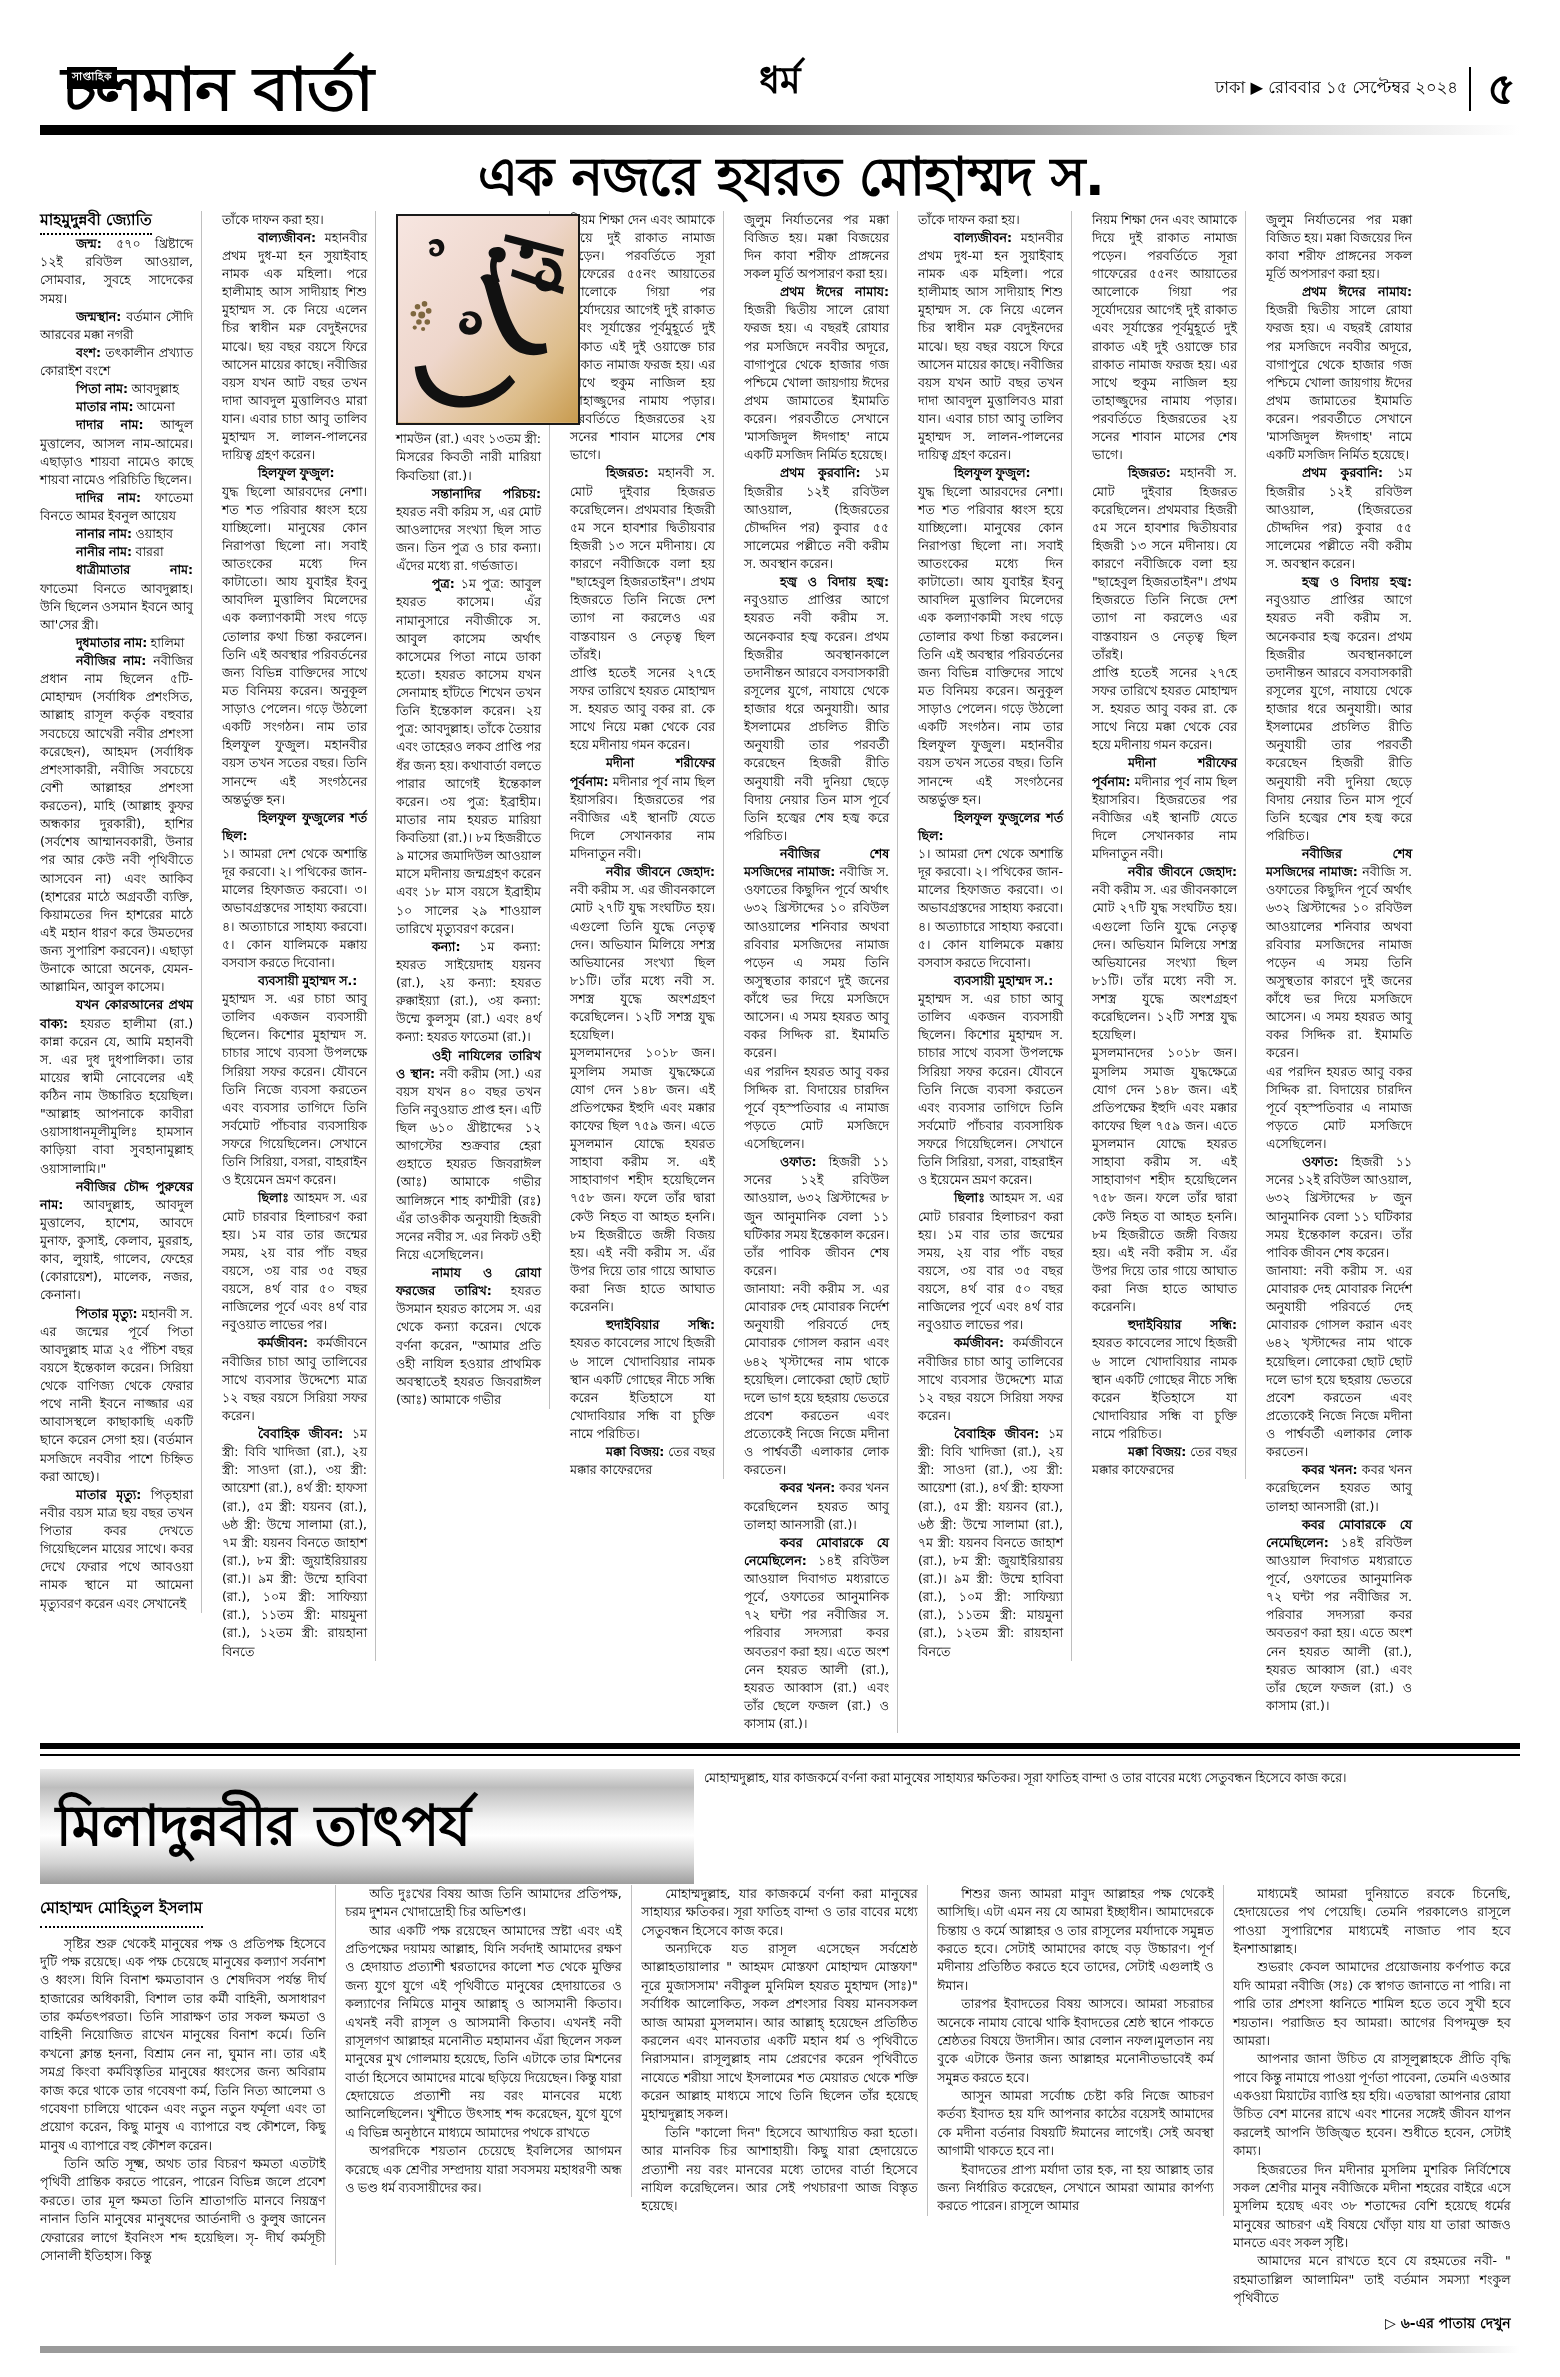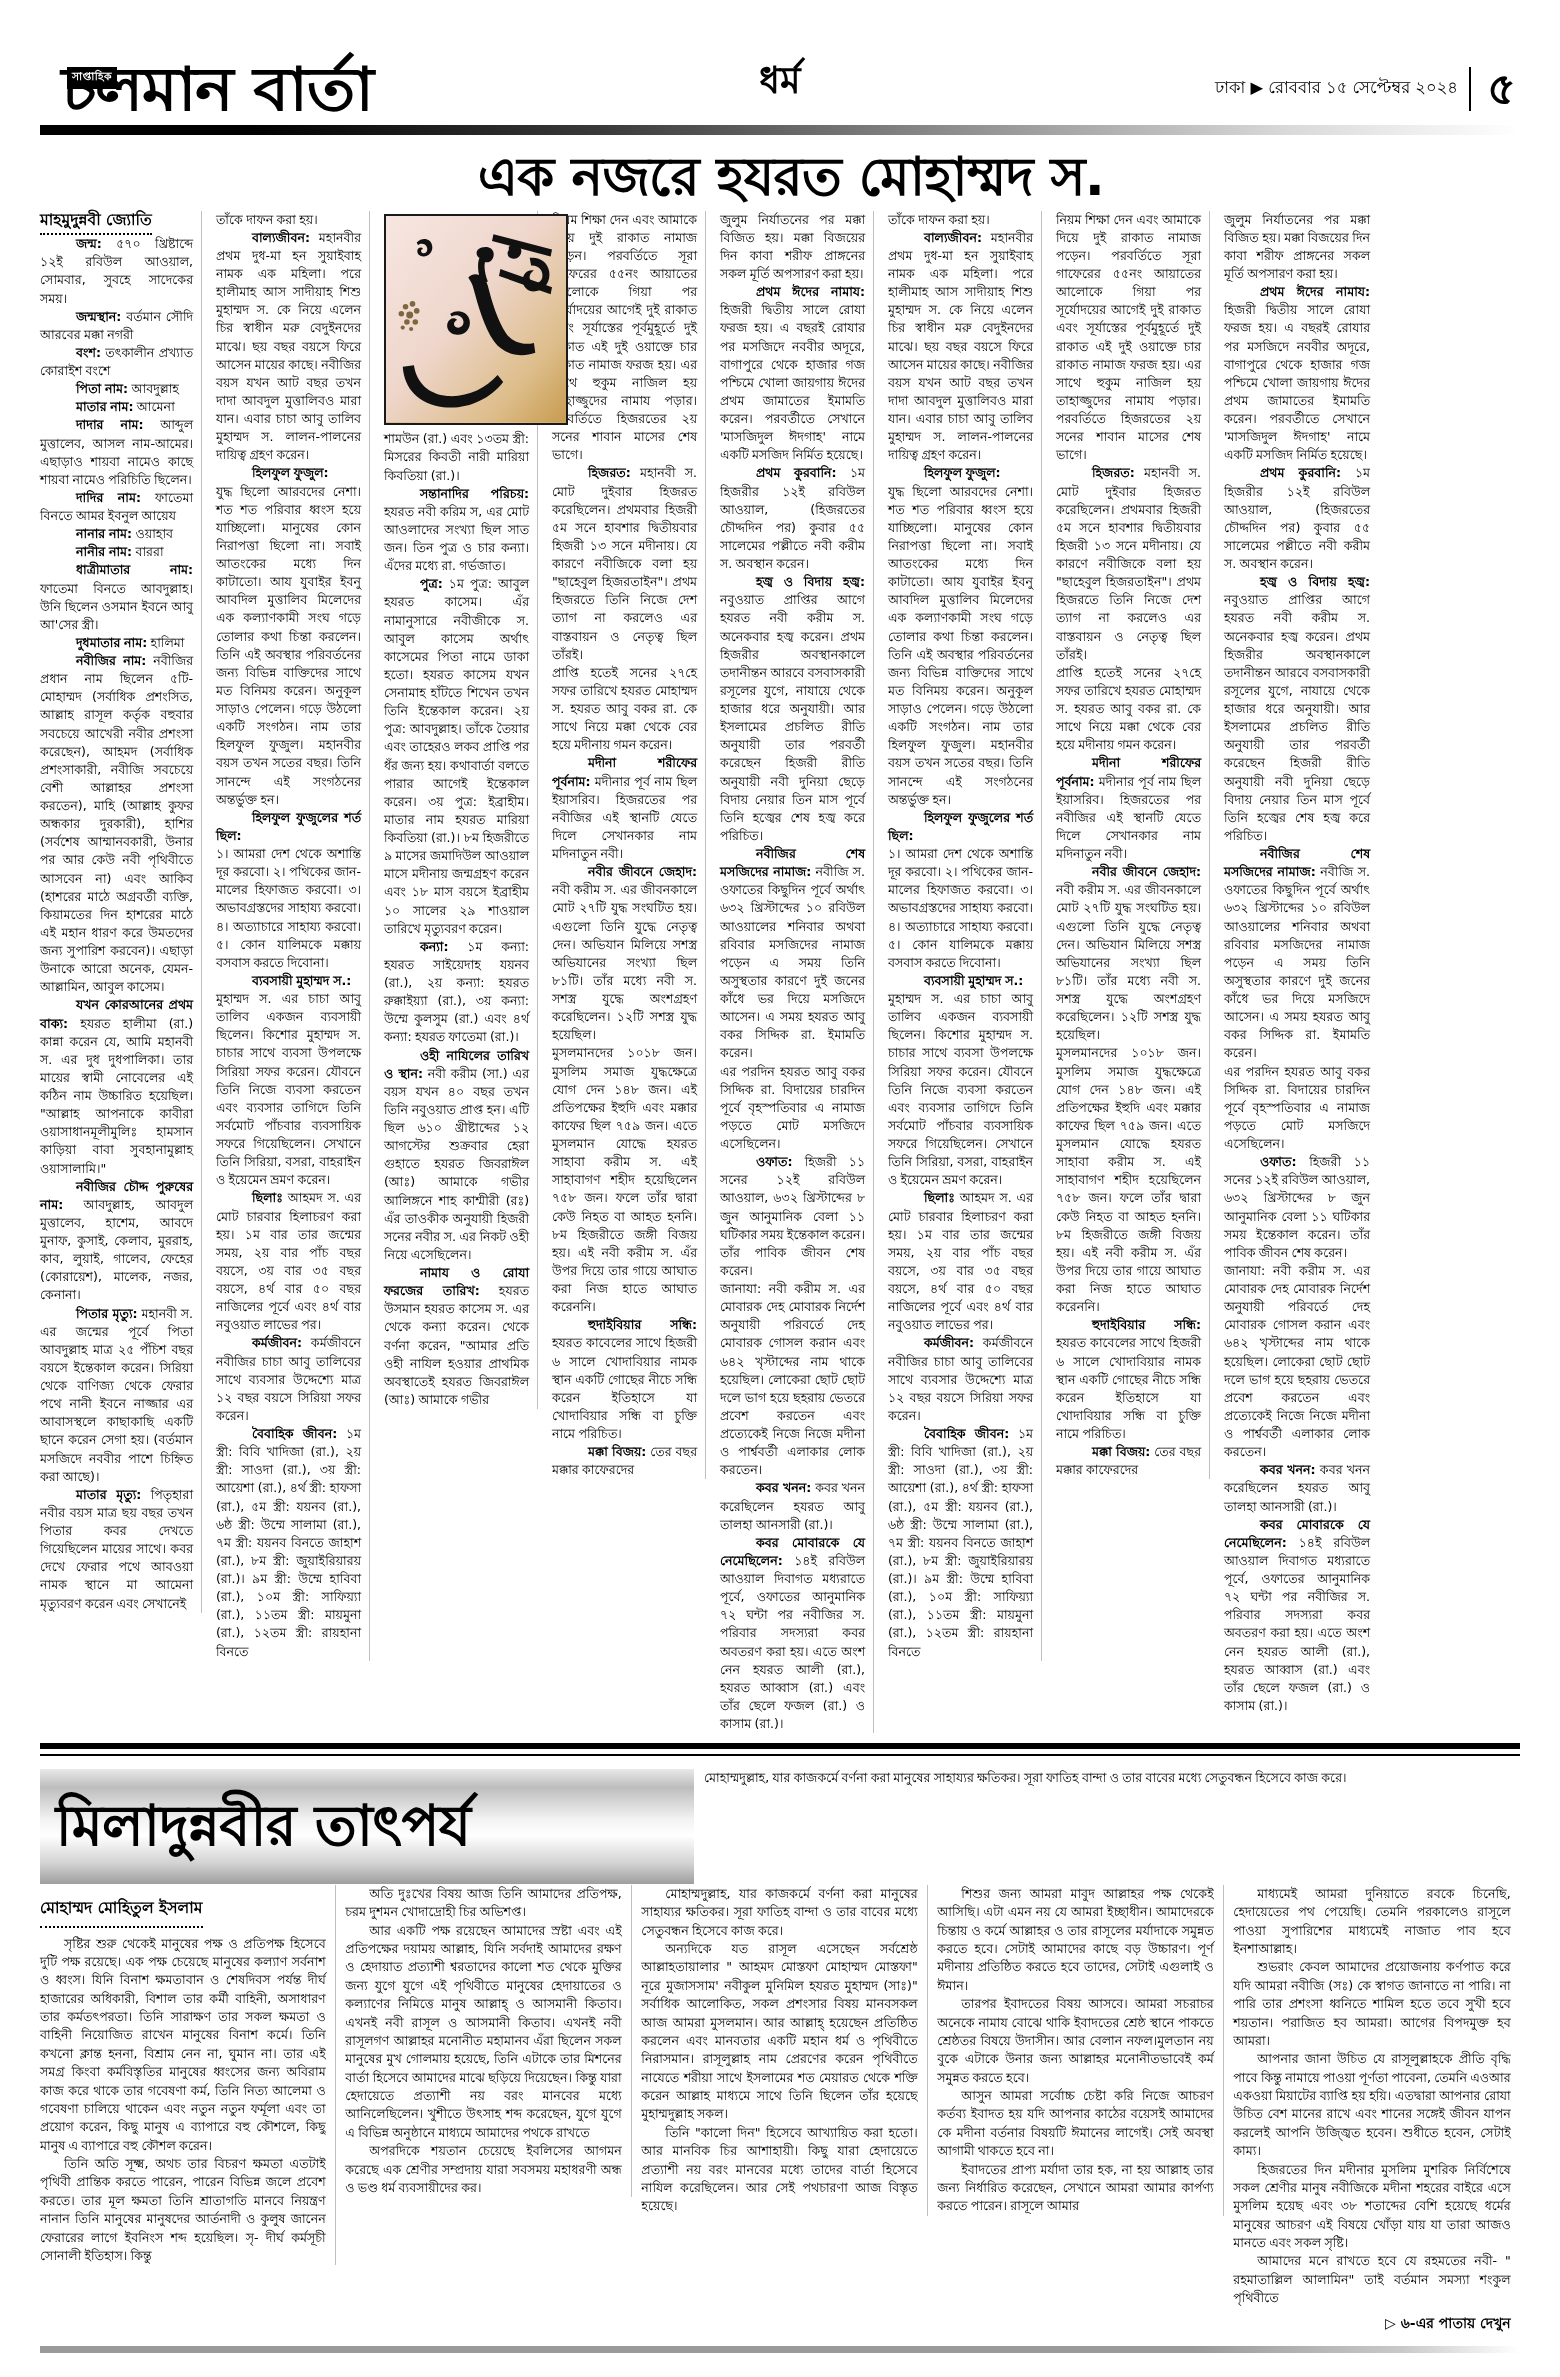--- a/index.html
+++ b/index.html
@@ -103,21 +103,21 @@
     font-weight:700;
     font-family:"DejaVu Sans","Liberation Sans",sans-serif;
     border-bottom:2.9px dotted #000;
     padding-bottom:3.6px;
     display:inline-block;
     line-height:1.2;
   }
   .cols8{
     display:flex;
     align-items:flex-start;
-    gap:6px;
+    gap:12px;
     margin-top:2.9px;
   }
   .c8{
     width:162px;
     flex:0 0 162px;
     padding:0 7.9px;
     box-sizing:border-box;
     border-right:0.7px solid #bfbfbf;
   }
   .c8:last-child{border-right:none;}

